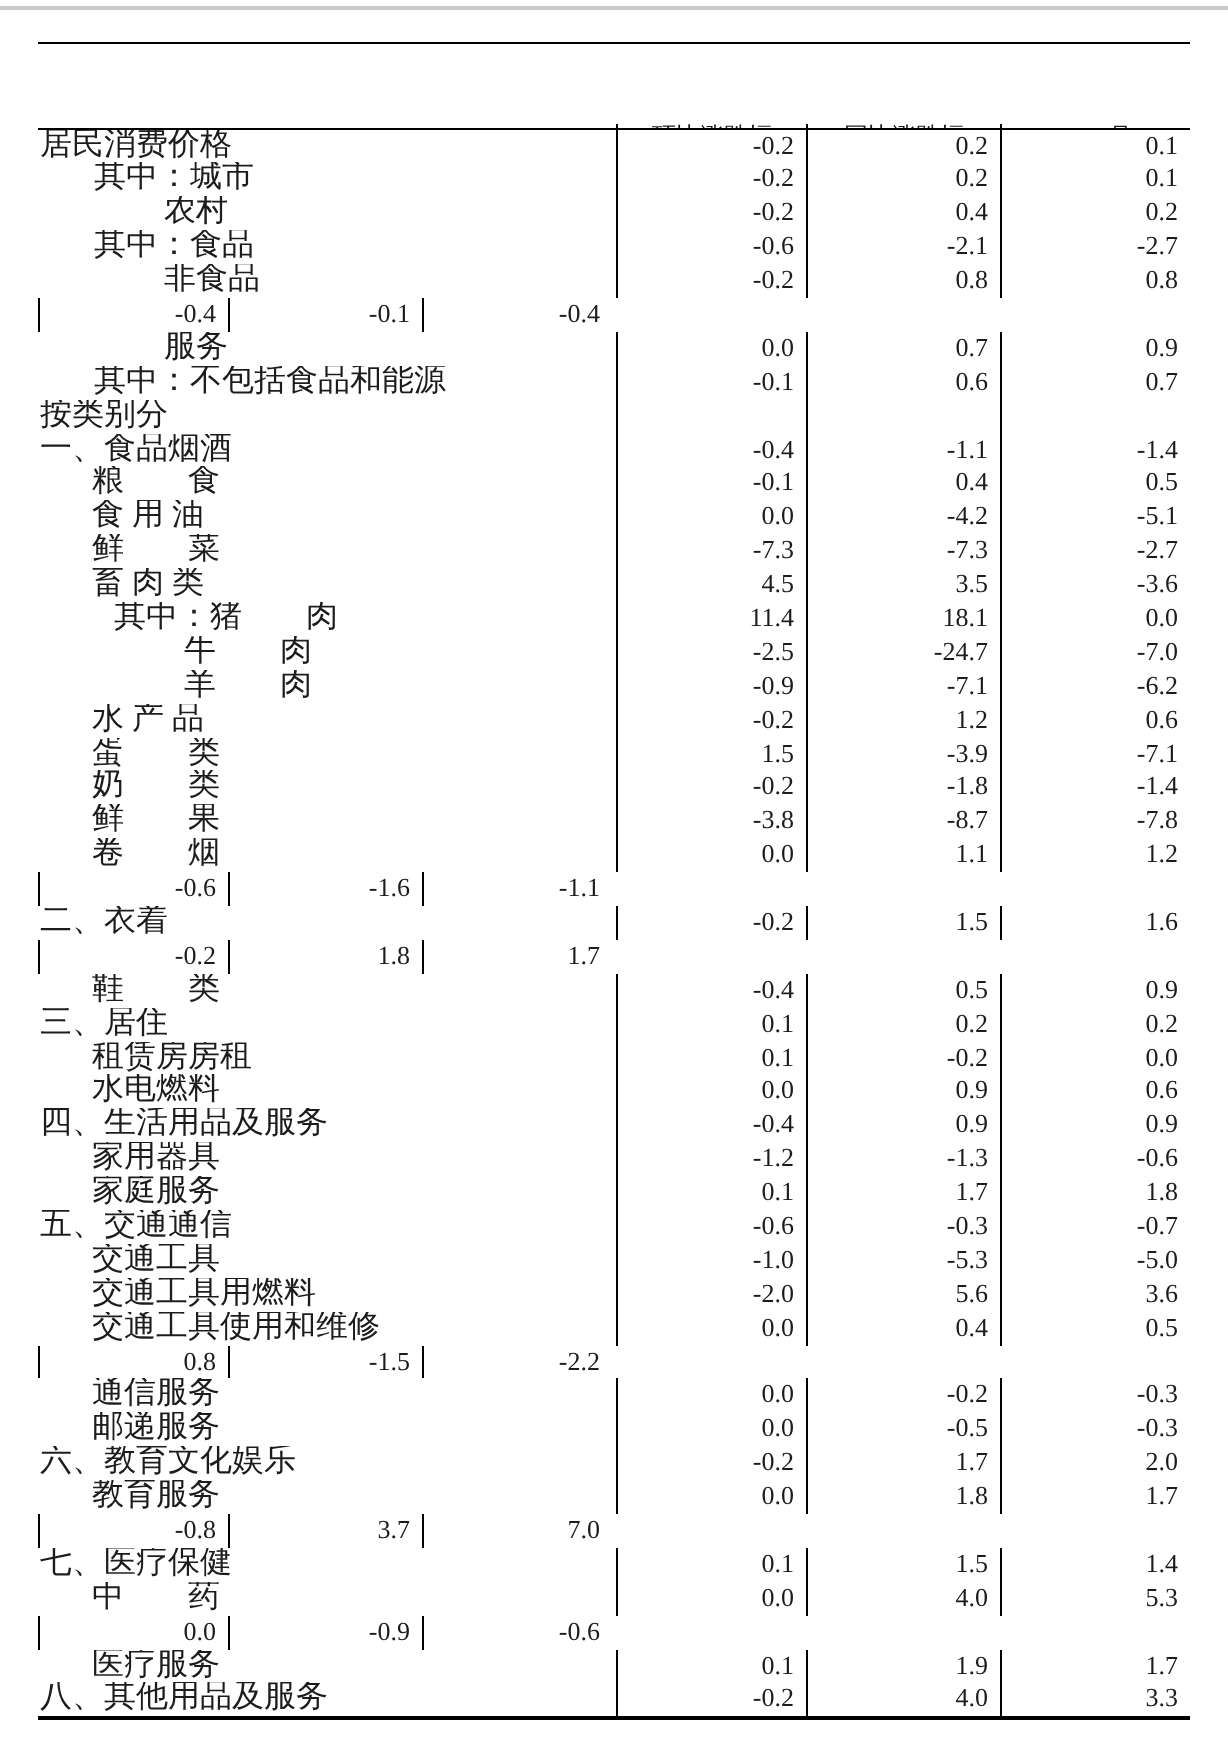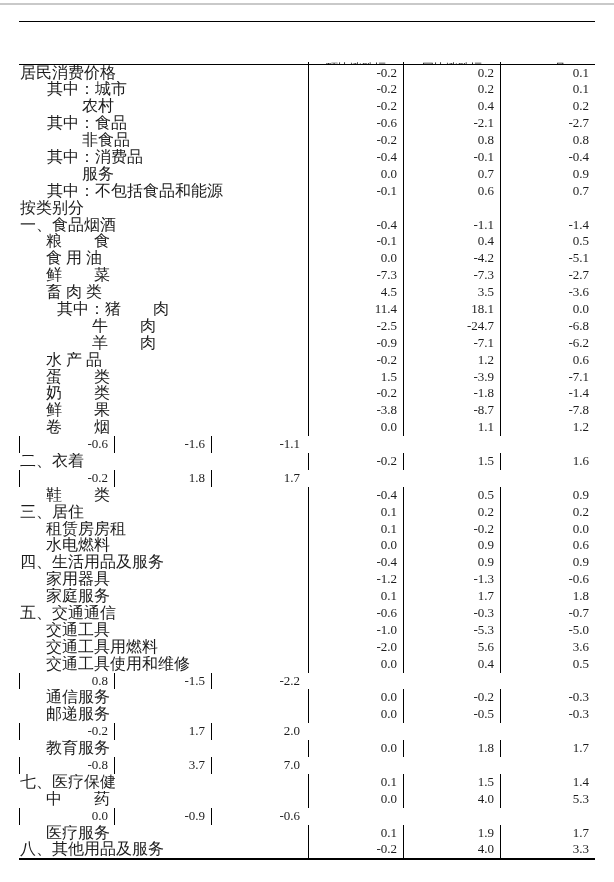--- a/index.html
+++ b/index.html
@@ -137,21 +137,20 @@
       </div>
 
       <div class="trow body-row">
         <div class="cell c1 label-cell ind2">非食品</div>
         <div class="cell c2 num-cell num">-0.2</div>
         <div class="cell c3 num-cell num">0.8</div>
         <div class="cell c4 num-cell num">0.8</div>
       </div>
 
       <div class="trow body-row">
-        <div class="cell c1 label-cell ind1">其中：消费品</div>
         <div class="cell c2 num-cell num">-0.4</div>
         <div class="cell c3 num-cell num">-0.1</div>
         <div class="cell c4 num-cell num">-0.4</div>
       </div>
 
       <div class="trow body-row">
         <div class="cell c1 label-cell ind2">服务</div>
         <div class="cell c2 num-cell num">0.0</div>
         <div class="cell c3 num-cell num">0.7</div>
         <div class="cell c4 num-cell num">0.9</div>
@@ -210,21 +209,21 @@
         <div class="cell c1 label-cell ind4">其中：猪　　肉</div>
         <div class="cell c2 num-cell num">11.4</div>
         <div class="cell c3 num-cell num">18.1</div>
         <div class="cell c4 num-cell num">0.0</div>
       </div>
 
       <div class="trow body-row">
         <div class="cell c1 label-cell ind5">牛　　肉</div>
         <div class="cell c2 num-cell num">-2.5</div>
         <div class="cell c3 num-cell num">-24.7</div>
-        <div class="cell c4 num-cell num">-6.8</div>
+        <div class="cell c4 num-cell num">-7.0</div>
       </div>
 
       <div class="trow body-row">
         <div class="cell c1 label-cell ind5">羊　　肉</div>
         <div class="cell c2 num-cell num">-0.9</div>
         <div class="cell c3 num-cell num">-7.1</div>
         <div class="cell c4 num-cell num">-6.2</div>
       </div>
 
       <div class="trow body-row">
@@ -372,20 +371,21 @@
       </div>
 
       <div class="trow body-row">
         <div class="cell c1 label-cell ind3">邮递服务</div>
         <div class="cell c2 num-cell num">0.0</div>
         <div class="cell c3 num-cell num">-0.5</div>
         <div class="cell c4 num-cell num">-0.3</div>
       </div>
 
       <div class="trow body-row">
+        <div class="cell c1 label-cell ind0">六、教育文化娱乐</div>
         <div class="cell c2 num-cell num">-0.2</div>
         <div class="cell c3 num-cell num">1.7</div>
         <div class="cell c4 num-cell num">2.0</div>
       </div>
 
       <div class="trow body-row">
         <div class="cell c1 label-cell ind3">教育服务</div>
         <div class="cell c2 num-cell num">0.0</div>
         <div class="cell c3 num-cell num">1.8</div>
         <div class="cell c4 num-cell num">1.7</div>

